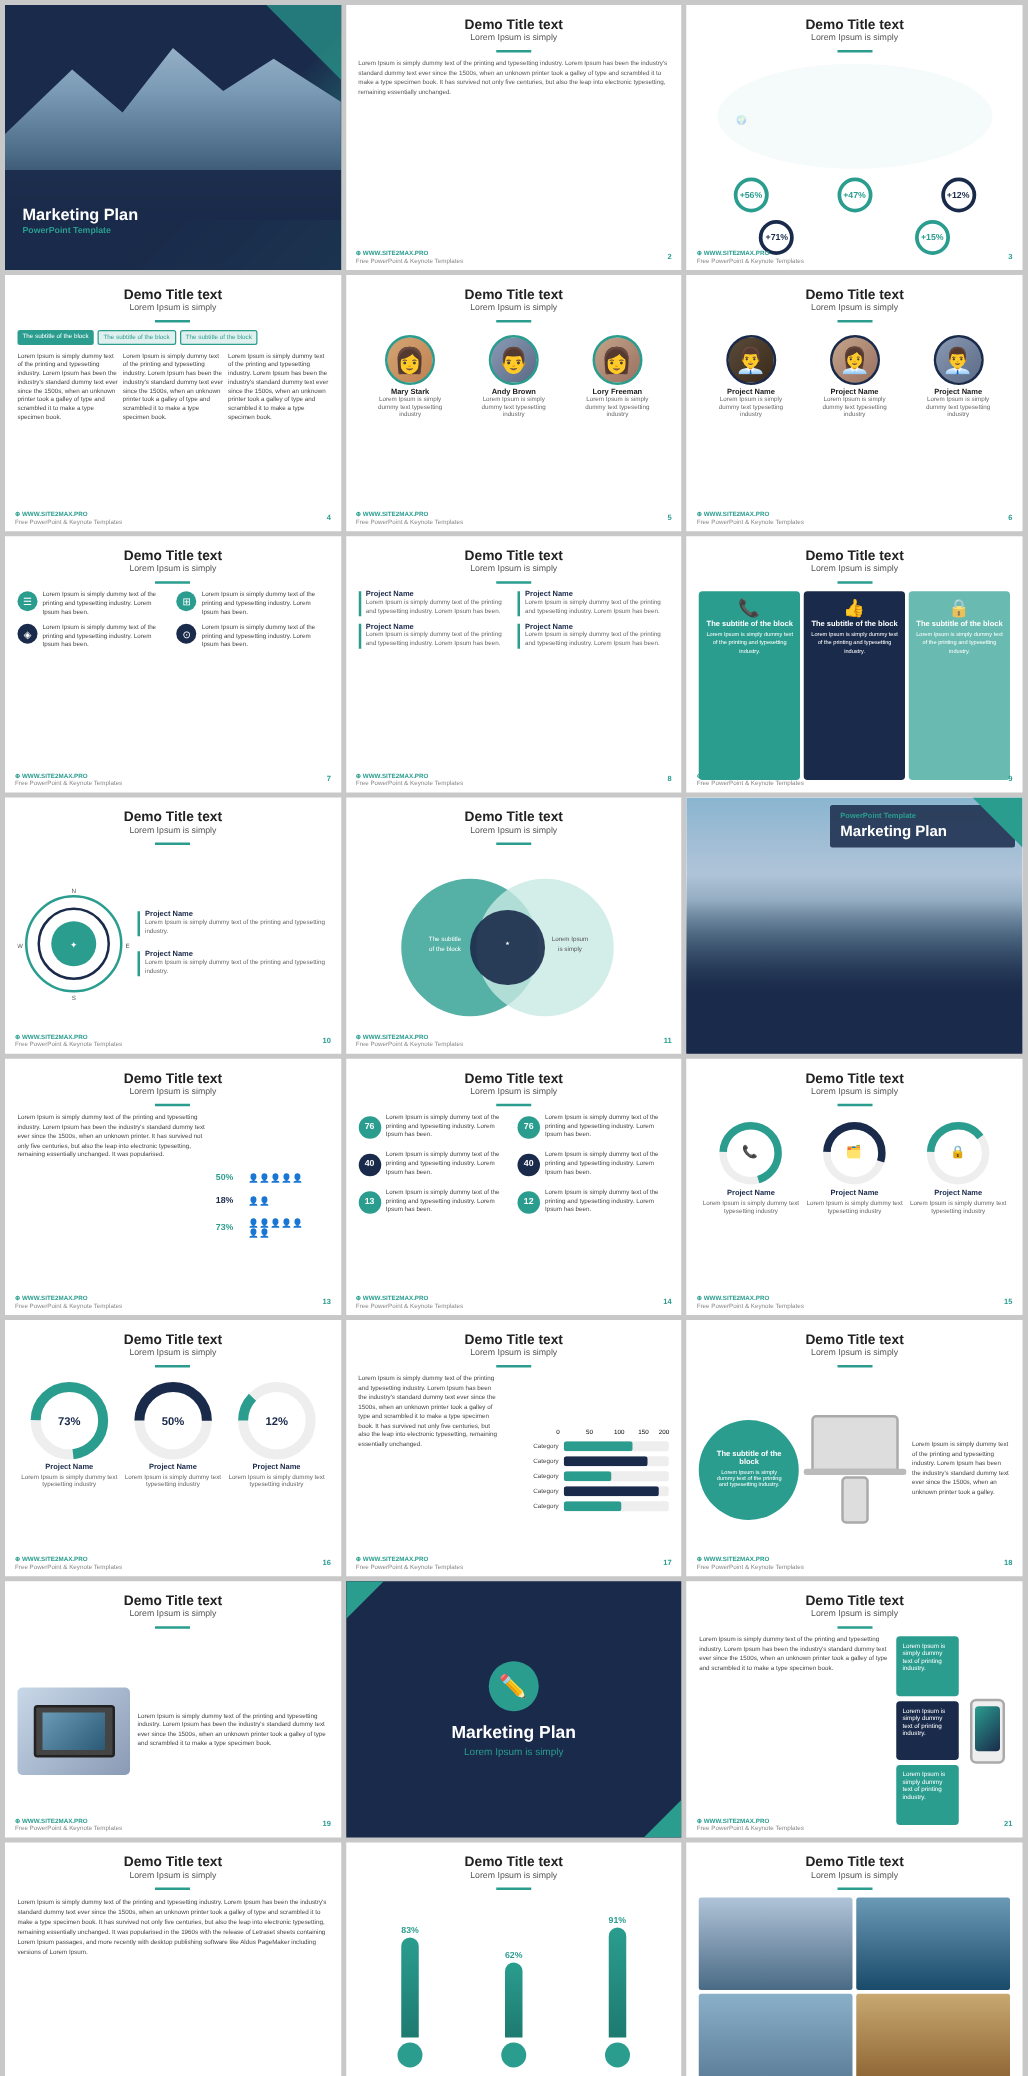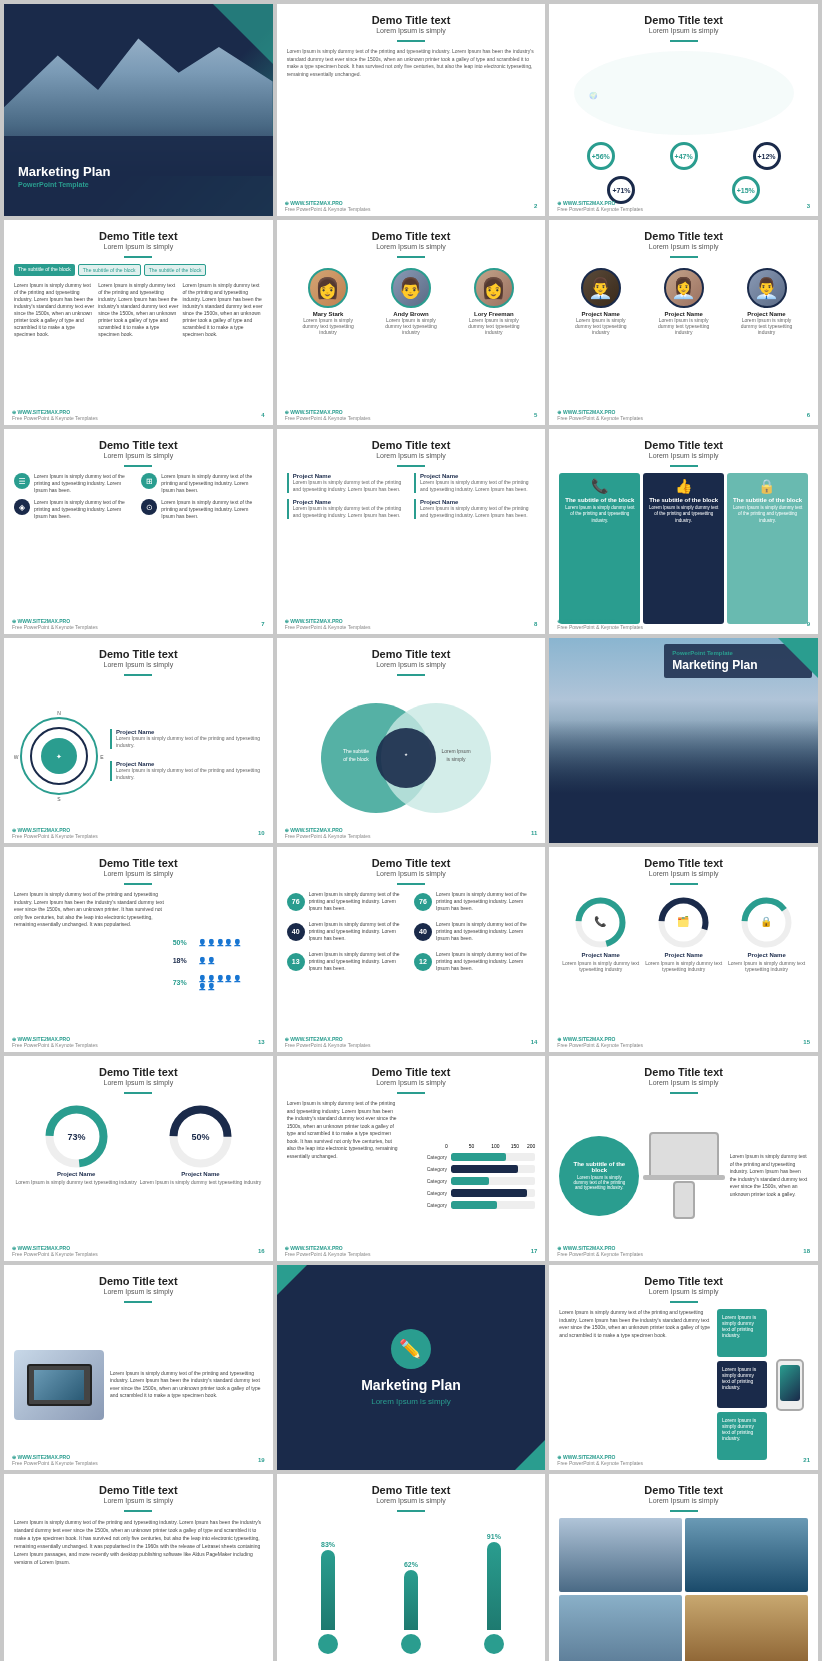--- a/index.html
+++ b/index.html
@@ -668,20 +668,29 @@
       </div>
       <div class="donut-item">
         <svg width="65" height="65" viewBox="0 0 65 65">
           <circle cx="32.5" cy="32.5" r="27" fill="none" stroke="#eee" stroke-width="8"></circle>
           <circle cx="32.5" cy="32.5" r="27" fill="none" stroke="#1a2a4a" stroke-width="8" stroke-dasharray="84.8 84.8" stroke-dashoffset="42.4" transform="rotate(-90 32.5 32.5)"></circle>
           <text x="32.5" y="36" font-size="9" font-weight="bold" fill="#1a2a4a" text-anchor="middle">50%</text>
         </svg>
         <div class="donut-label-main">Project Name</div>
         <div class="donut-desc">Lorem Ipsum is simply dummy text typesetting industry</div>
       </div>
+      <div class="donut-item">
+        <svg width="65" height="65" viewBox="0 0 65 65">
+          <circle cx="32.5" cy="32.5" r="27" fill="none" stroke="#eee" stroke-width="8"></circle>
+          <circle cx="32.5" cy="32.5" r="27" fill="none" stroke="#2a9d8f" stroke-width="8" stroke-dasharray="20.4 149.2" stroke-dashoffset="42.4" transform="rotate(-90 32.5 32.5)"></circle>
+          <text x="32.5" y="36" font-size="9" font-weight="bold" fill="#1a2a4a" text-anchor="middle">12%</text>
+        </svg>
+        <div class="donut-label-main">Project Name</div>
+        <div class="donut-desc">Lorem Ipsum is simply dummy text typesetting industry</div>
+      </div>
     </div>
     <div class="footer">
       <span class="footer-logo">⊕ WWW.SITE2MAX.PRO<br><span style="color:#888;font-weight:normal">Free PowerPoint &amp; Keynote Templates</span></span>
       <span class="footer-num">16</span>
     </div>
   </div>
 
   <div class="slide">
     <div class="slide-title">Demo Title text</div>
     <div class="slide-subtitle">Lorem Ipsum is simply</div>

